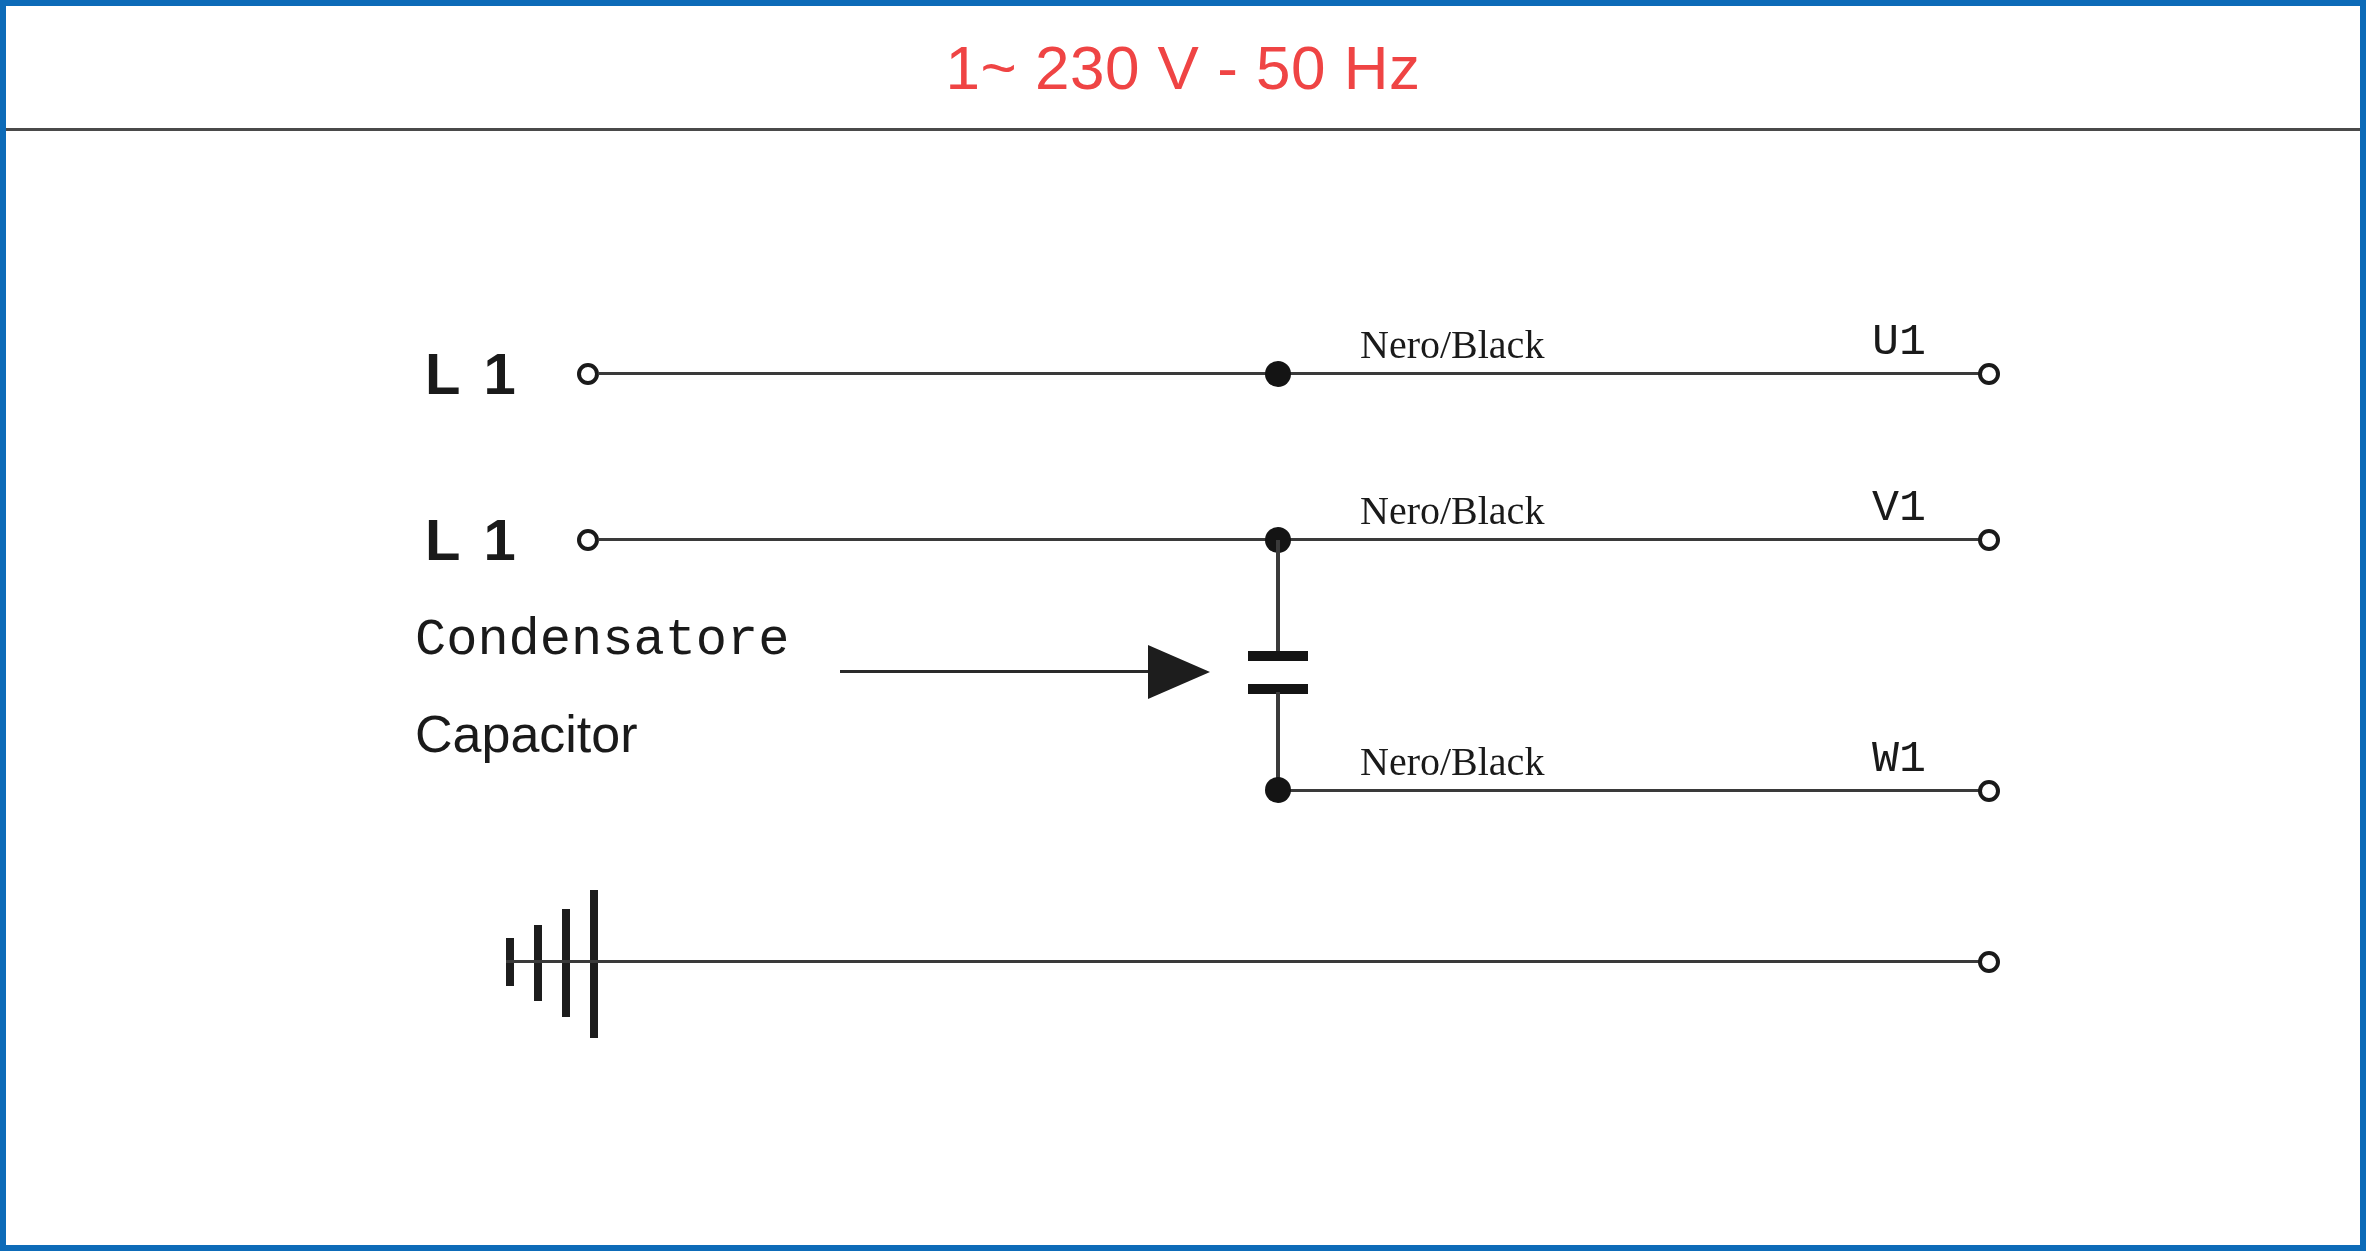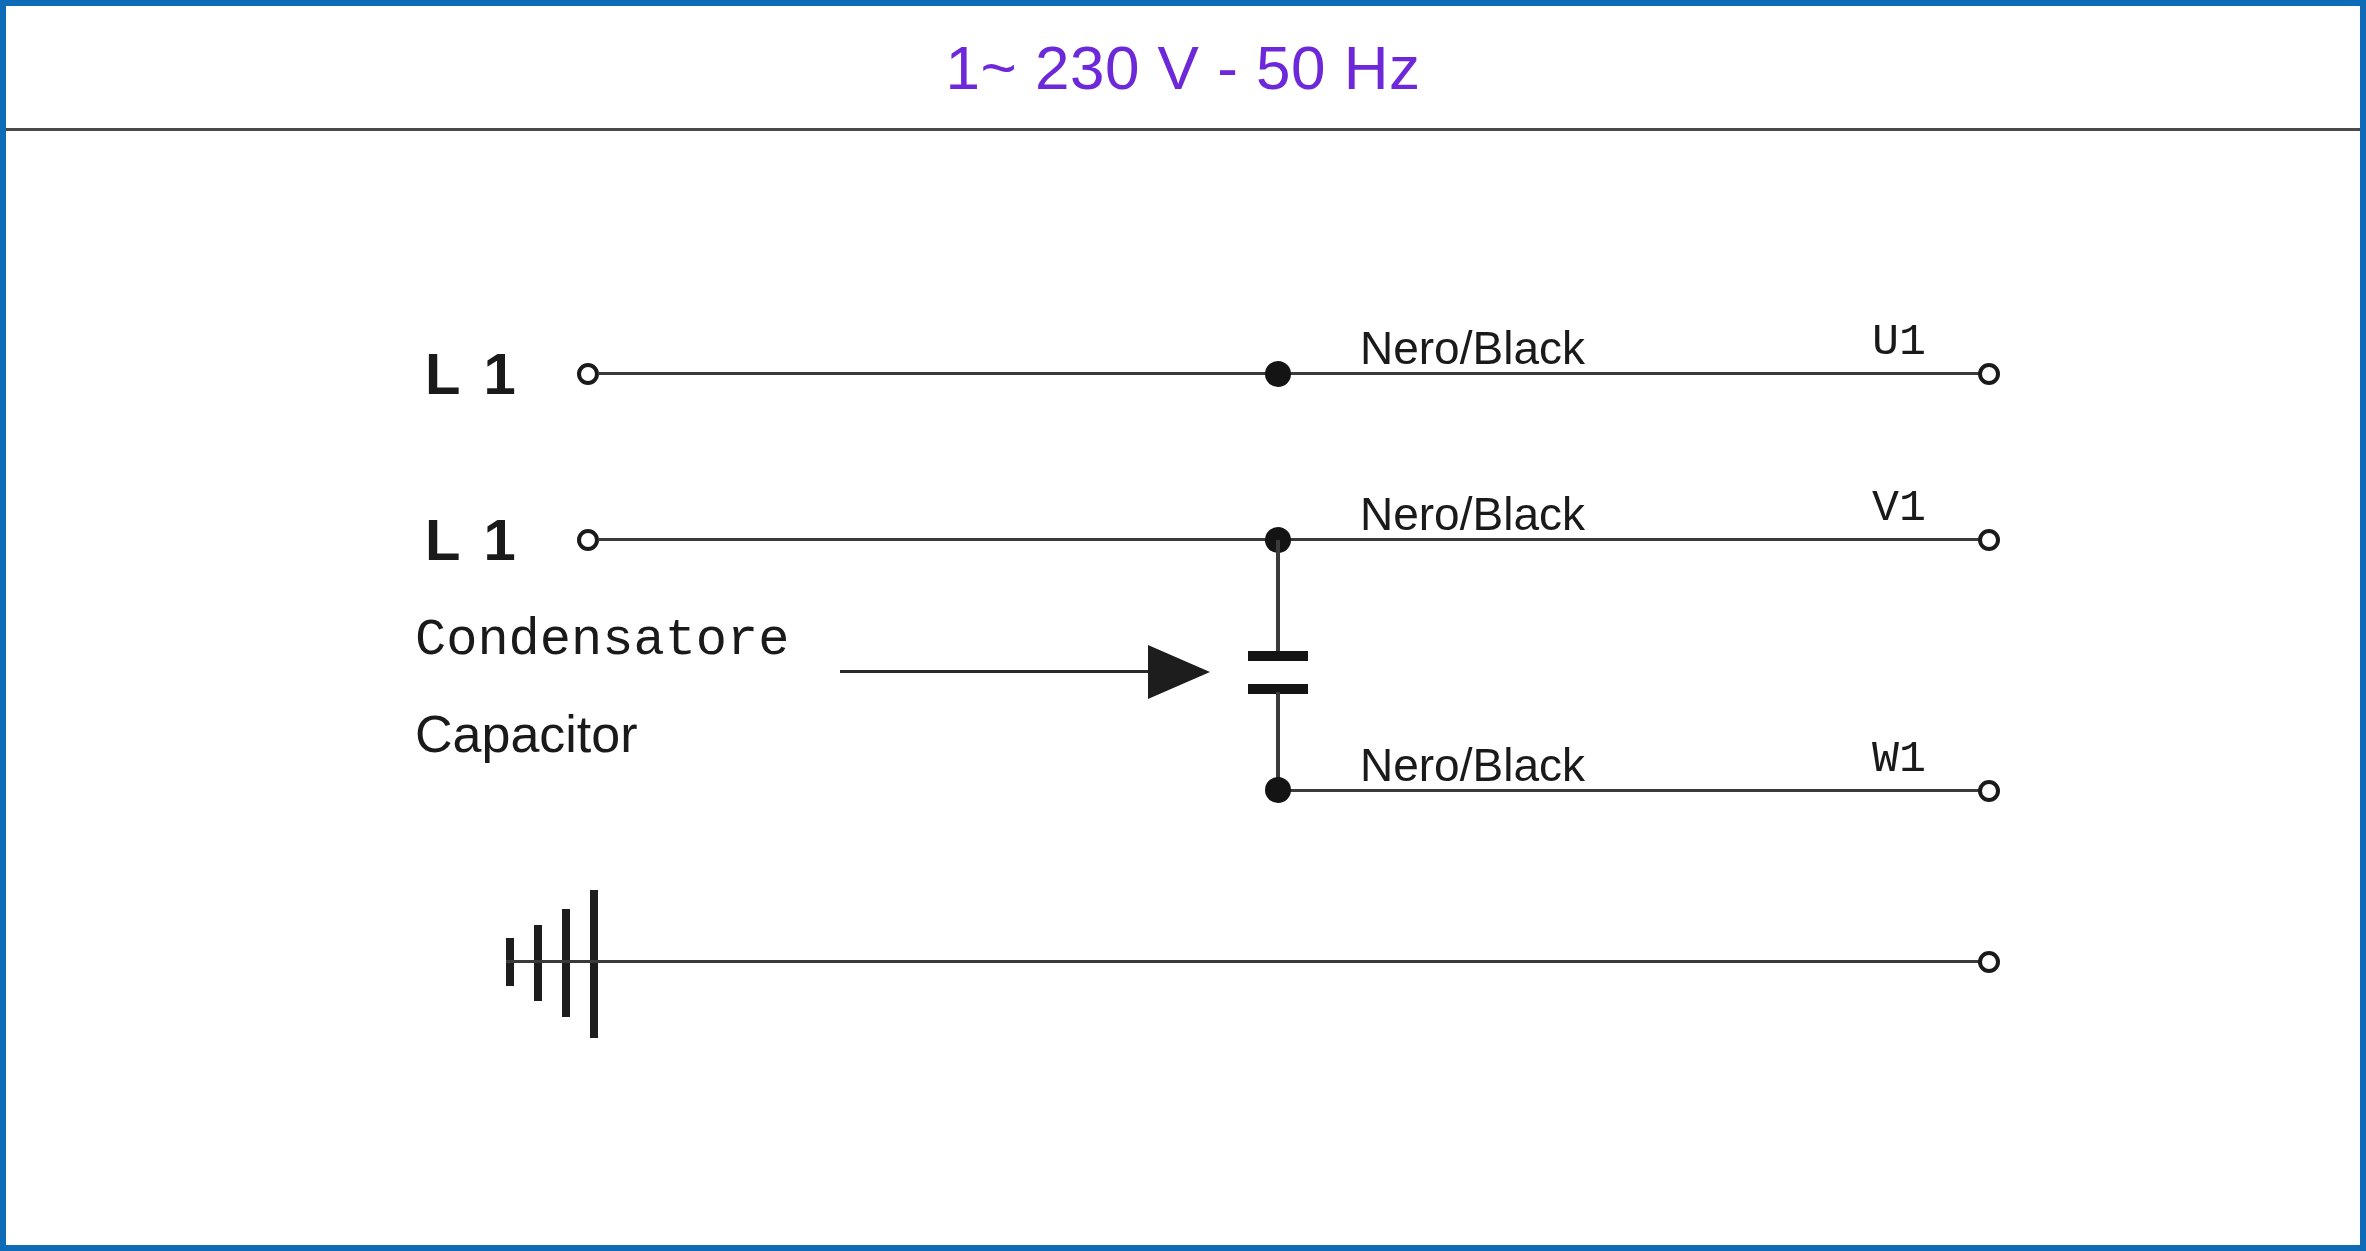--- a/index.html
+++ b/index.html
@@ -38,21 +38,21 @@
     width: 2354px;
     height: 125px;
     box-sizing: border-box;
     border-bottom: 3px solid #4a4a4a;
     display: flex;
     align-items: center;
     justify-content: center;
   }
   #title-text {
     font-size: 62px;
-    color: #6d28d9;
+    color: #ef4444;
     letter-spacing: 0.5px;
     white-space: nowrap;
     font-weight: 400;
   }
   
   #canvas {
     position: absolute;
     left: 0;
     top: 0;
     width: 2366px;
@@ -89,21 +89,22 @@
     color: #1a1a1a;
     white-space: nowrap;
     line-height: 1;
   }
   .phase-label {
     font-size: 58px;
     font-weight: bold;
     letter-spacing: 4px;
   }
   .wire-label {
-    font-size: 46px;
+    font-size: 40px;
+    font-family: Liberation Serif, serif;
   }
   .terminal-label {
     font-size: 45px;
     font-family: Liberation Mono, monospace;
   }
   .cap-label {
     font-size: 52px;
     line-height: 1.18;
   }
   

